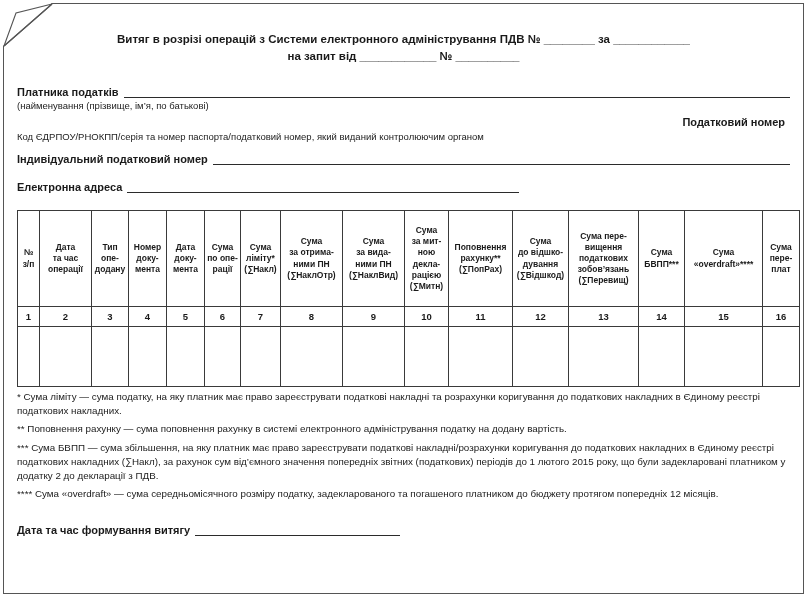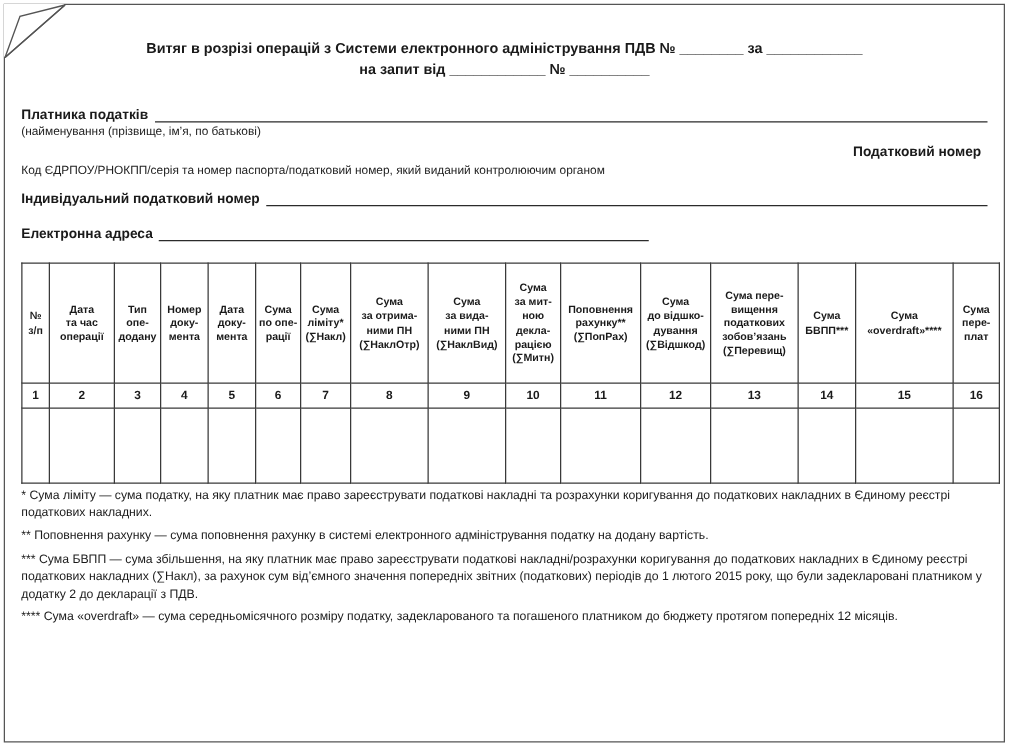--- a/index.html
+++ b/index.html
@@ -216,14 +216,18 @@
     </tbody>
   </table>
 
   <div class="footnotes">
     <p>* Сума ліміту — сума податку, на яку платник має право зареєструвати податкові накладні та розрахунки коригування до податкових накладних в Єдиному реєстрі податкових накладних.</p>
     <p>** Поповнення рахунку — сума поповнення рахунку в системі електронного адміністрування податку на додану вартість.</p>
     <p>*** Сума БВПП — сума збільшення, на яку платник має право зареєструвати податкові накладні/розрахунки коригування до податкових накладних в Єдиному реєстрі податкових накладних (∑Накл), за рахунок сум від’ємного значення попередніх звітних (податкових) періодів до 1 лютого 2015 року, що були задекларовані платником у додатку 2 до декларації з ПДВ.</p>
     <p>**** Сума «overdraft» — сума середньомісячного розміру податку, задекларованого та погашеного платником до бюджету протягом попередніх 12 місяців.</p>
   </div>
 
+  <div class="footer-row">
+    <span class="lbl">Дата та час формування витягу</span>
+    <span class="line w200"></span>
+  </div>
 
 </div>
 
 </body></html>

